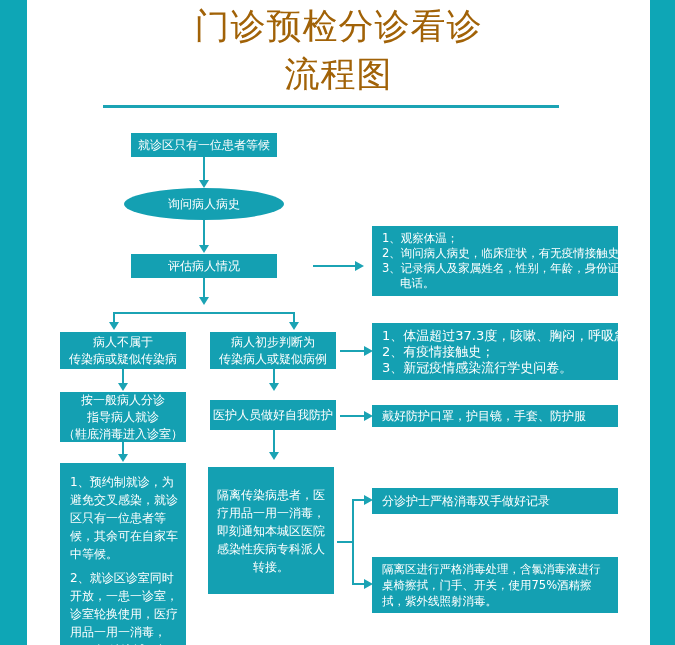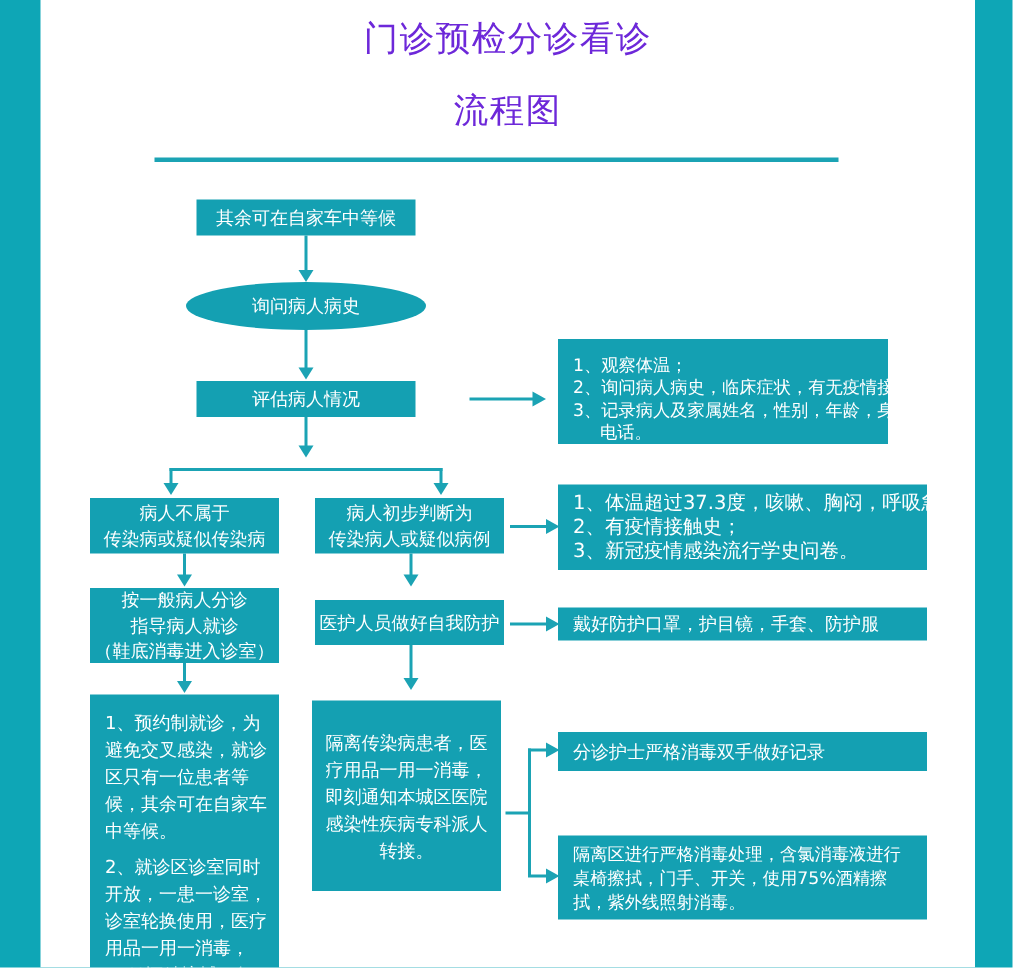--- a/index.html
+++ b/index.html
@@ -7,21 +7,21 @@
     width: 675px; height: 645px; overflow: hidden; position: relative;
     background: #0ea6b6;
     font-family: "DejaVu Sans", "Liberation Sans", sans-serif;
   }
   .canvas {
     position: absolute; left: 27px; top: 0; width: 623px; height: 645px;
     background: #ffffff;
   }
   .title {
     position: absolute; left: 0; width: 100%; text-align: center;
-    color: #6d28d9; font-size: 23px; letter-spacing: 1px; line-height: 44px;
+    color: #a16207; font-size: 35px; letter-spacing: 1px; line-height: 44px;
   }
   .rule {
     position: absolute; left: 76px; top: 105px; width: 456px; height: 3px;
     background: #1ba3b4;
   }
   .box {
     position: absolute; background: #14a0b2; color: #ffffff;
     font-size: 12px; line-height: 17px; box-sizing: border-box;
     display: flex; align-items: center; justify-content: center; text-align: center;
   }
@@ -45,38 +45,38 @@
 </head>
 <body>
 
 <div class="canvas">
 
   <div class="title" style="top:4px;">门诊预检分诊看诊</div>
   <div class="title" style="top:52px;">流程图</div>
   <div class="rule"></div>
 
   <div class="box" style="left:104px; top:133px; width:146px; height:24px;">
-    <span>其余可在自家车中等候</span>
+    <span>就诊区只有一位患者等候</span>
   </div>
   <div class="line" style="left:176px; top:157px; width:2px; height:24px;"></div>
   <div class="arrow-down" style="left:172px; top:180px;"></div>
 
   <div class="box ellipse" style="left:97px; top:188px; width:160px; height:32px;">
     <span>询问病人病史</span>
   </div>
   <div class="line" style="left:176px; top:220px; width:2px; height:26px;"></div>
   <div class="arrow-down" style="left:172px; top:245px;"></div>
 
   <div class="box" style="left:104px; top:254px; width:146px; height:24px;">
     <span>评估病人情况</span>
   </div>
   <div class="line" style="left:286px; top:265px; width:44px; height:2px;"></div>
   <div class="arrow-right" style="left:328px; top:261px;"></div>
 
-  <div class="box left col" style="left:345px; top:226px; width:220px; height:70px; padding:0 10px; align-items:flex-start; justify-content:flex-end; font-size:11.5px; line-height:15px;">
+  <div class="box left col" style="left:345px; top:226px; width:246px; height:70px; padding:0 10px; align-items:flex-start; justify-content:center; font-size:11.5px; line-height:15px;">
     <span class="ln">1、观察体温；</span>
     <span class="ln">2、询问病人病史，临床症状，有无疫情接触史；</span>
     <span class="ln">3、记录病人及家属姓名，性别，年龄，身份证、</span>
     <span class="ln" style="padding-left:18px;">电话。</span>
   </div>
 
   <div class="line" style="left:176px; top:278px; width:2px; height:22px;"></div>
   <div class="arrow-down" style="left:172px; top:297px;"></div>
   <div class="line" style="left:86px; top:312px; width:182px; height:2px;"></div>
   <div class="line" style="left:86px; top:312px; width:2px; height:12px;"></div>

